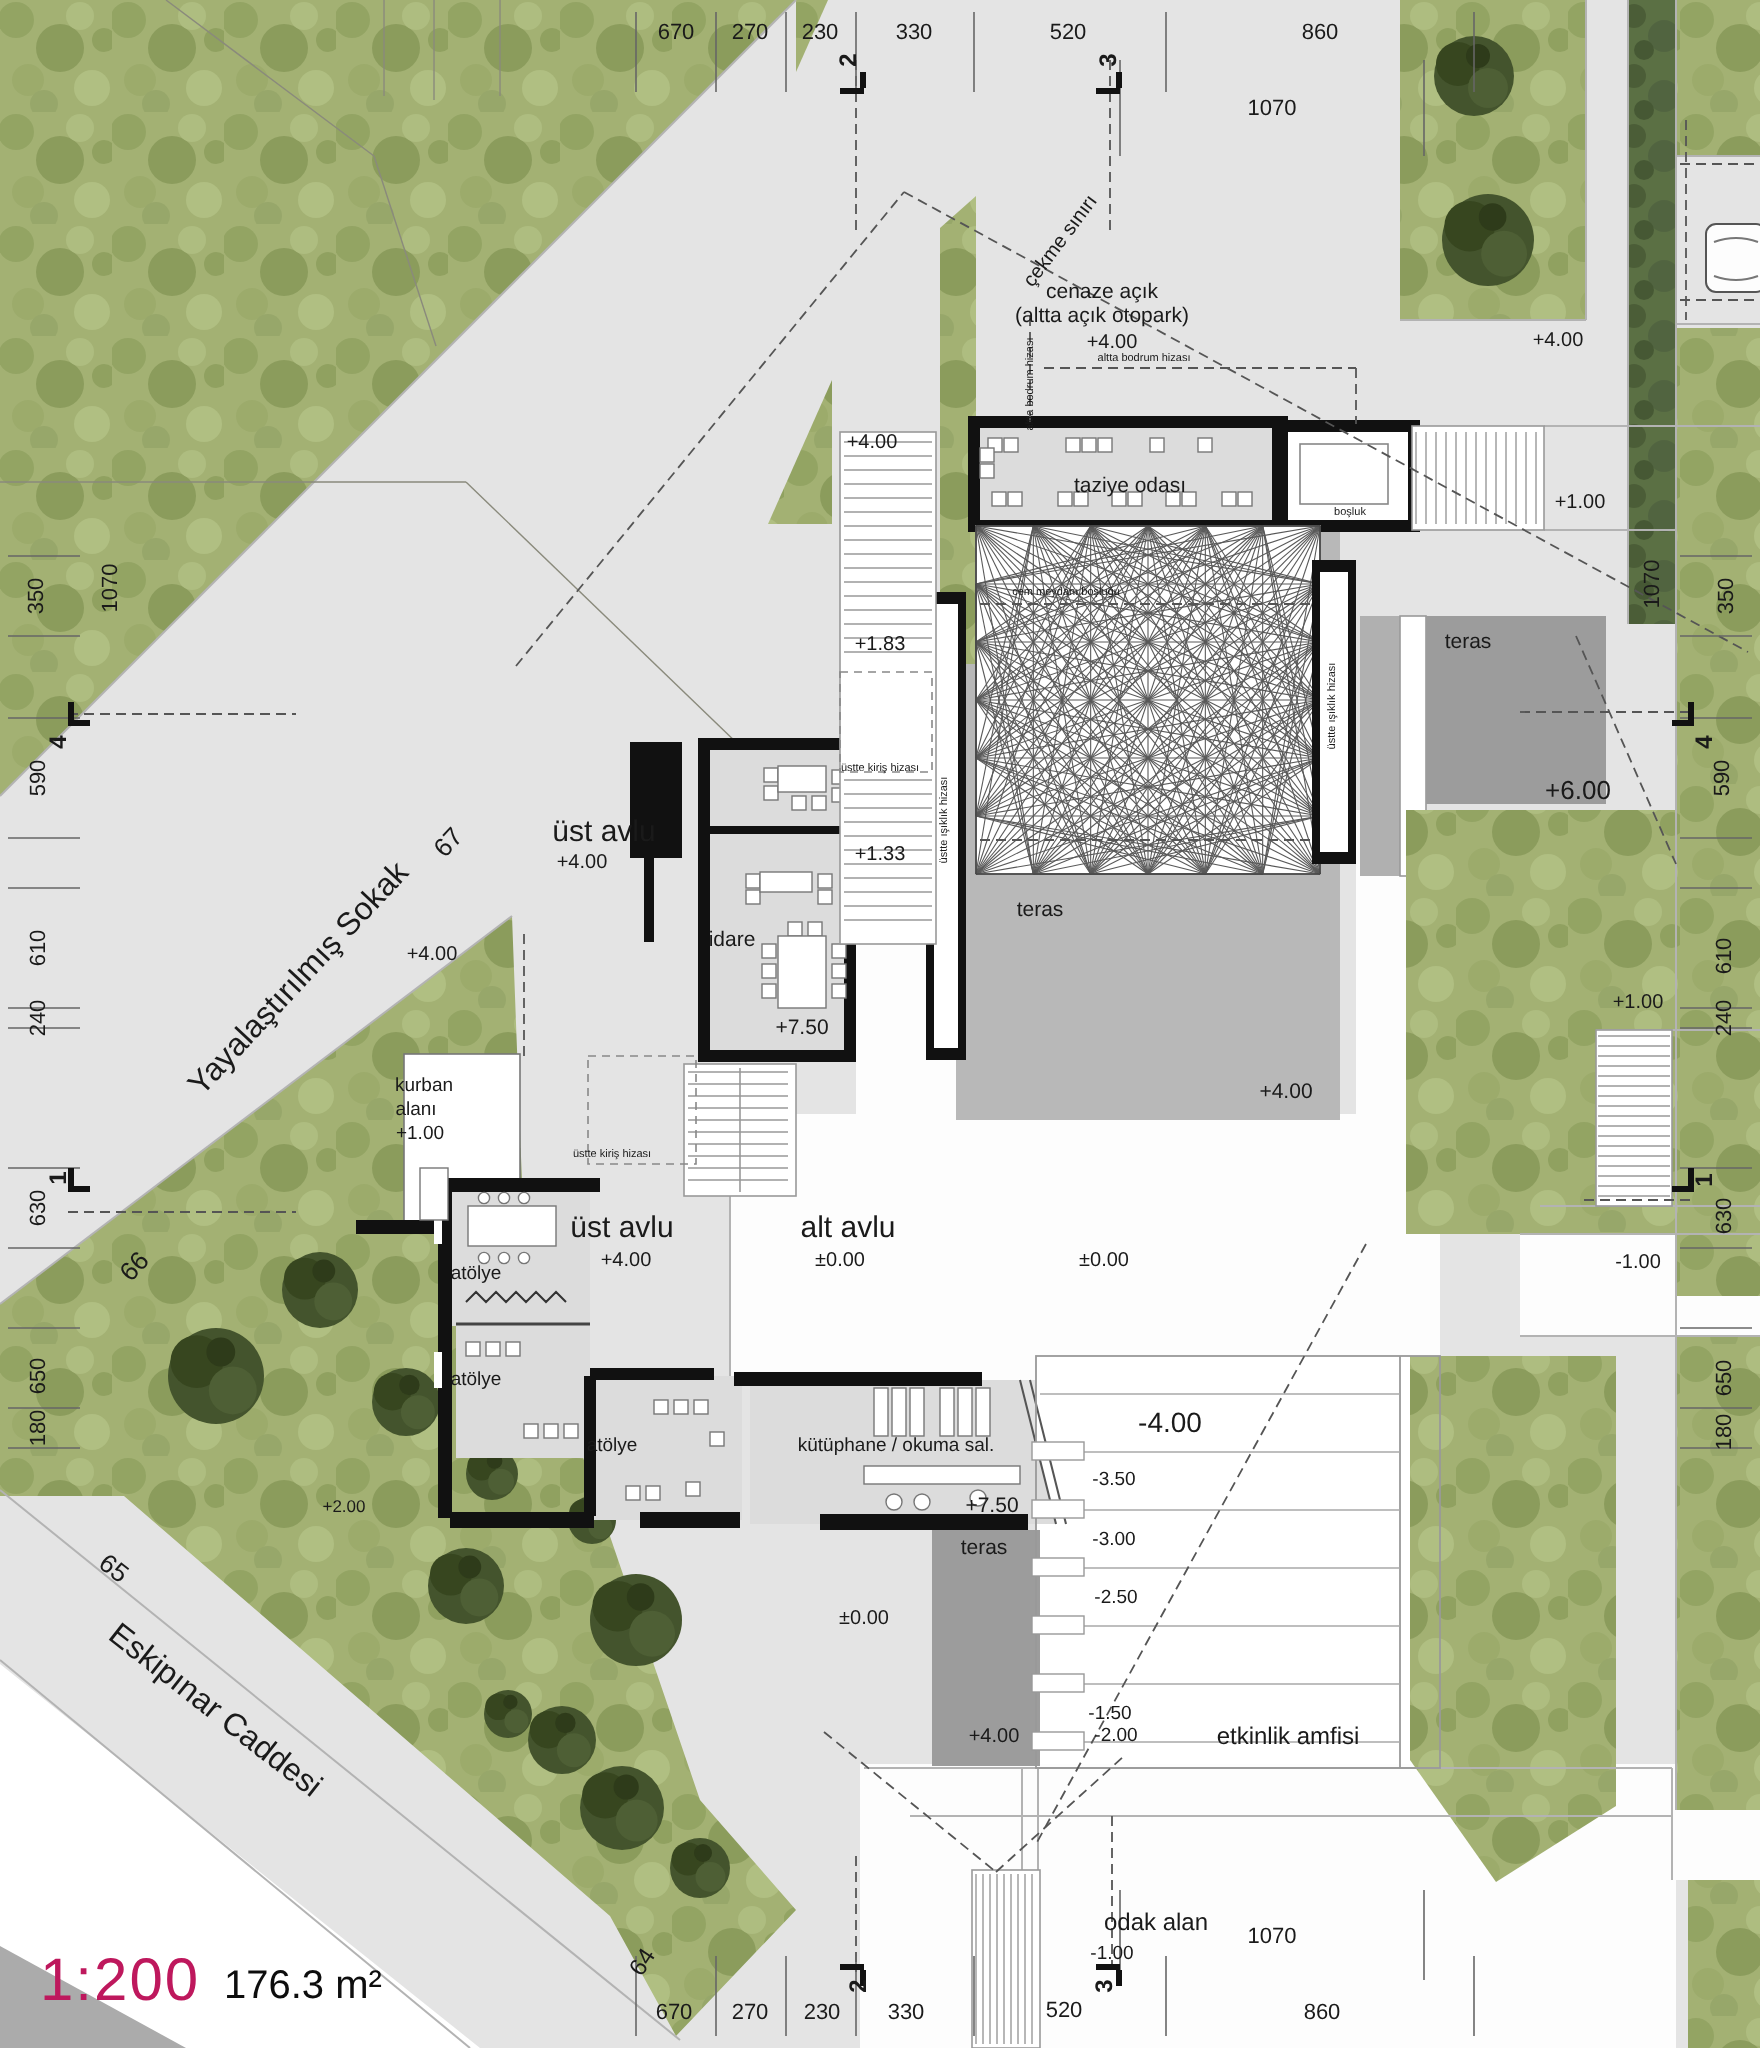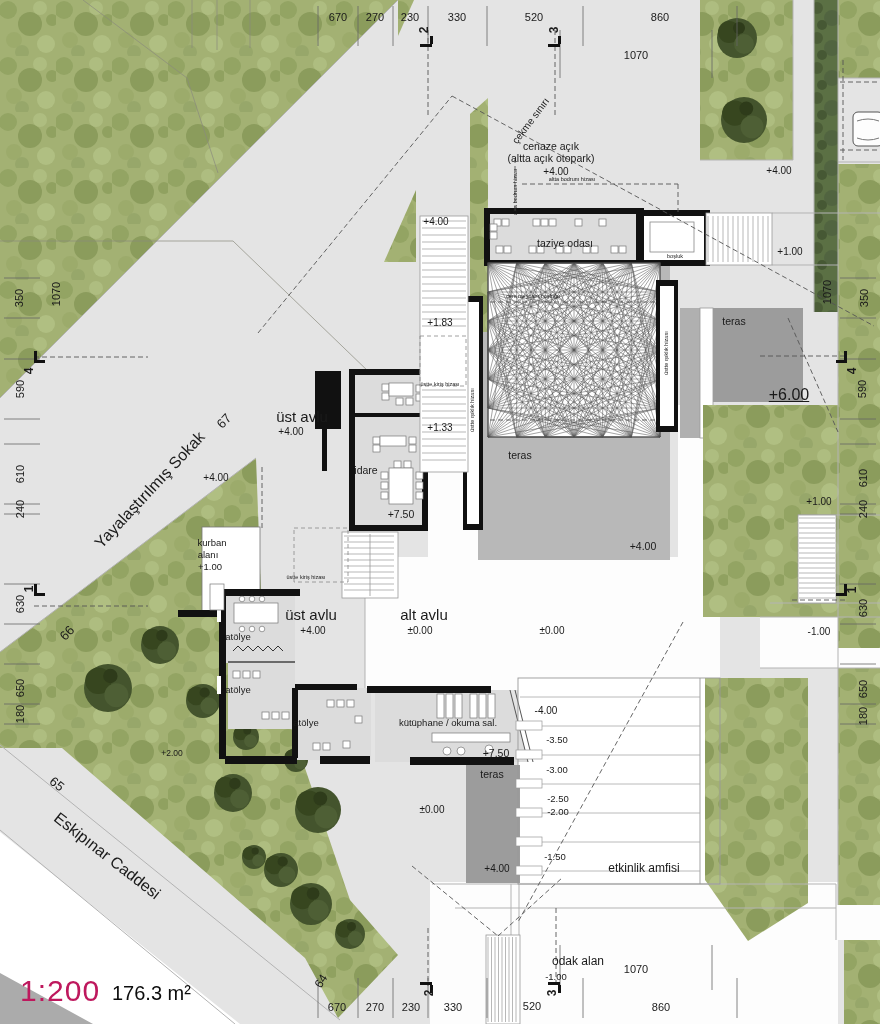--- a/index.html
+++ b/index.html
@@ -770,30 +770,30 @@
       <div class="lbl" style="left: 779px; top: 171px; font-size: 10px; transform: translate(-50%, -50%) rotate(0deg);">+4.00</div>
       <div class="lbl" style="left: 216px; top: 478px; font-size: 10px; transform: translate(-50%, -50%) rotate(0deg);">+4.00</div>
       <div class="lbl" style="left: 643px; top: 546px; font-size: 10.5px; transform: translate(-50%, -50%) rotate(0deg);">+4.00</div>
       <div class="lbl" style="left: 497px; top: 869px; font-size: 10px; transform: translate(-50%, -50%) rotate(0deg);">+4.00</div>
       <div class="lbl" style="left: 440px; top: 323px; font-size: 10px; transform: translate(-50%, -50%) rotate(0deg);">+1.83</div>
       <div class="lbl" style="left: 440px; top: 428px; font-size: 10px; transform: translate(-50%, -50%) rotate(0deg); text-align: center;">+1.33</div>
       <div class="lbl" style="left: 401px; top: 514px; font-size: 10.5px; transform: translate(-50%, -50%) rotate(0deg);">+7.50</div>
       <div class="lbl" style="left: 496px; top: 753px; font-size: 10.5px; transform: translate(-50%, -50%) rotate(0deg);">+7.50</div>
       <div class="lbl" style="left: 790px; top: 252px; font-size: 10px; transform: translate(-50%, -50%) rotate(0deg);">+1.00</div>
       <div class="lbl" style="left: 819px; top: 502px; font-size: 10px; transform: translate(-50%, -50%) rotate(0deg);">+1.00</div>
-      <div class="lbl" style="left: 789px; top: 395px; font-size: 16px; transform: translate(-50%, -50%) rotate(0deg); text-decoration: underline;">+6.00</div>
+      <div class="lbl" style="left: 789px; top: 395px; font-size: 13px; transform: translate(-50%, -50%) rotate(0deg);">+6.00</div>
       <div class="lbl" style="left: 172px; top: 753px; font-size: 8.5px; transform: translate(-50%, -50%) rotate(0deg);">+2.00</div>
       <div class="lbl" style="left: 552px; top: 631px; font-size: 10px; transform: translate(-50%, -50%) rotate(0deg);">±0.00</div>
       <div class="lbl" style="left: 432px; top: 810px; font-size: 10px; transform: translate(-50%, -50%) rotate(0deg);">±0.00</div>
       <div class="lbl" style="left: 819px; top: 632px; font-size: 10px; transform: translate(-50%, -50%) rotate(0deg);">-1.00</div>
-      <div class="lbl" style="left: 546px; top: 711px; font-size: 10px; transform: translate(-50%, -50%) rotate(0deg);">-4.00</div>
+      <div class="lbl" style="left: 585px; top: 711px; font-size: 14px; transform: translate(-50%, -50%) rotate(0deg);">-4.00</div>
       <div class="lbl" style="left: 557px; top: 740px; font-size: 9.5px; transform: translate(-50%, -50%) rotate(0deg);">-3.50</div>
       <div class="lbl" style="left: 557px; top: 770px; font-size: 9.5px; transform: translate(-50%, -50%) rotate(0deg);">-3.00</div>
       <div class="lbl" style="left: 558px; top: 799px; font-size: 9.5px; transform: translate(-50%, -50%) rotate(0deg);">-2.50</div>
-      <div class="lbl" style="left: 558px; top: 812px; font-size: 9.5px; transform: translate(-50%, -50%) rotate(0deg);">-2.00</div>
+      <div class="lbl" style="left: 558px; top: 868px; font-size: 9.5px; transform: translate(-50%, -50%) rotate(0deg);">-2.00</div>
       <div class="lbl" style="left: 555px; top: 857px; font-size: 9.5px; transform: translate(-50%, -50%) rotate(0deg);">-1.50</div>
       <div class="lbl" style="left: 516px; top: 192px; font-size: 5.5px; transform: translate(-50%, -50%) rotate(-90deg);">altta bodrum hizası</div>
       <div class="lbl" style="left: 572px; top: 180px; font-size: 5.5px; transform: translate(-50%, -50%) rotate(0deg);">altta bodrum hizası</div>
       <div class="lbl" style="left: 440px; top: 385px; font-size: 5.5px; transform: translate(-50%, -50%) rotate(0deg);">üstte kiriş hizası</div>
       <div class="lbl" style="left: 306px; top: 578px; font-size: 5.5px; transform: translate(-50%, -50%) rotate(0deg);">üstte kiriş hizası</div>
       <div class="lbl" style="left: 473px; top: 410px; font-size: 5.5px; transform: translate(-50%, -50%) rotate(-90deg);">üstte ışıklık hizası</div>
       <div class="lbl" style="left: 667px; top: 353px; font-size: 5.5px; transform: translate(-50%, -50%) rotate(-90deg);">üstte ışıklık hizası</div>
     </div>
 
 <div id="title-scale">1:200</div>

